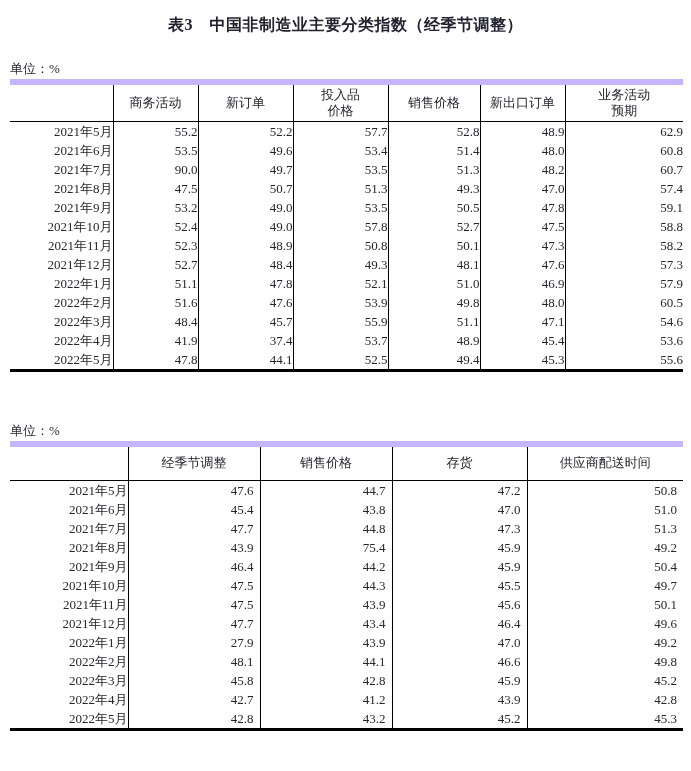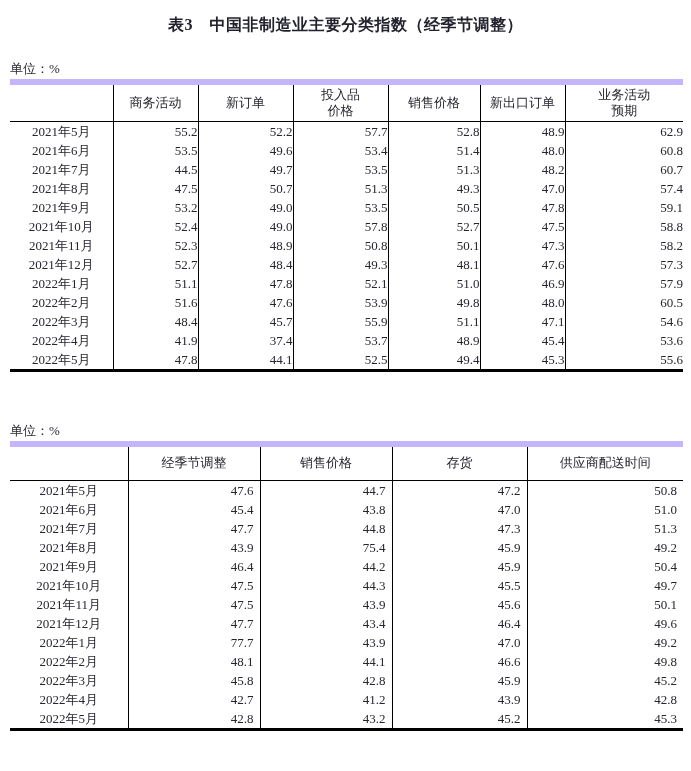--- a/index.html
+++ b/index.html
@@ -60,21 +60,21 @@
     line-height: 19px;
     padding: 0;
     vertical-align: middle;
     color: #26262e;
   }
   table.data-table th + th,
   table.data-table td + td {
     border-left: 1px solid #000000;
   }
   td.date-cell {
-    text-align: center;
+    text-align: right;
     margin-top: 36px;
   }
   td.num-cell {
     text-align: right;
     padding-right: 8px;
   }
   table.t4 td.num-cell { padding-right: 6px; }
   
   table.t3 col.c-date { width: 103px; }
   table.t3 col.c1 { width: 85px; }
@@ -136,21 +136,21 @@
             <td class="date-cell">2021年6月</td>
             <td class="num-cell">53.5</td>
             <td class="num-cell">49.6</td>
             <td class="num-cell">53.4</td>
             <td class="num-cell">51.4</td>
             <td class="num-cell">48.0</td>
             <td class="num-cell">60.8</td>
           </tr>
           <tr>
             <td class="date-cell">2021年7月</td>
-            <td class="num-cell">44.5</td>
+            <td class="num-cell">90.0</td>
             <td class="num-cell">49.7</td>
             <td class="num-cell">53.5</td>
             <td class="num-cell">51.3</td>
             <td class="num-cell">48.2</td>
             <td class="num-cell">60.7</td>
           </tr>
           <tr>
             <td class="date-cell">2021年8月</td>
             <td class="num-cell">47.5</td>
             <td class="num-cell">50.7</td>
@@ -317,21 +317,21 @@
           </tr>
           <tr>
             <td class="date-cell">2021年12月</td>
             <td class="num-cell">47.7</td>
             <td class="num-cell">43.4</td>
             <td class="num-cell">46.4</td>
             <td class="num-cell">49.6</td>
           </tr>
           <tr>
             <td class="date-cell">2022年1月</td>
-            <td class="num-cell">77.7</td>
+            <td class="num-cell">27.9</td>
             <td class="num-cell">43.9</td>
             <td class="num-cell">47.0</td>
             <td class="num-cell">49.2</td>
           </tr>
           <tr>
             <td class="date-cell">2022年2月</td>
             <td class="num-cell">48.1</td>
             <td class="num-cell">44.1</td>
             <td class="num-cell">46.6</td>
             <td class="num-cell">49.8</td>

